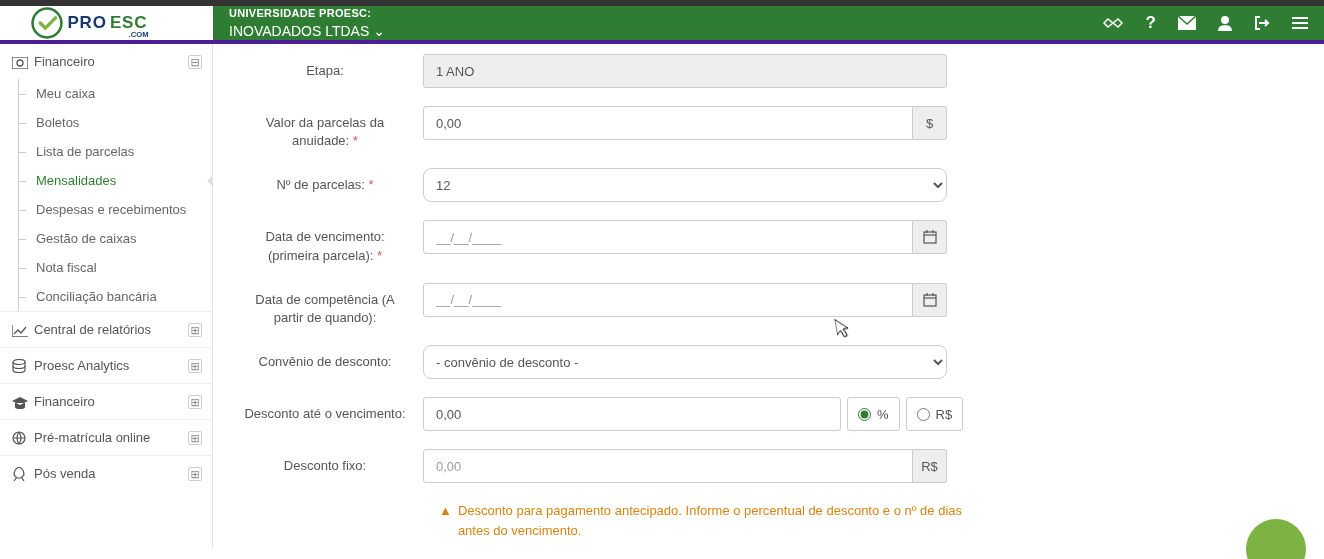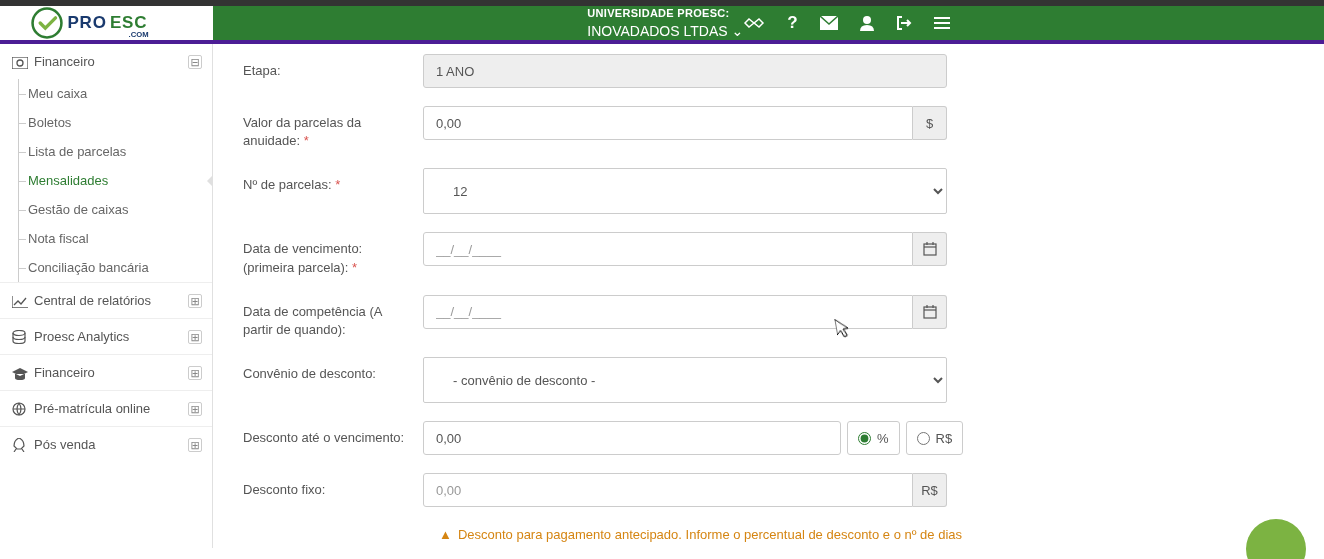--- a/index.html
+++ b/index.html
@@ -5,54 +5,54 @@
 *{margin:0;padding:0;box-sizing:border-box;font-family:Arial,Helvetica,sans-serif}
 body{background:#fff;width:1324px;height:559px;overflow:hidden;position:relative}
 
 
 .black-bar{height:6px;background:#333}
 
 
 .header{height:38px;background:#f0abfc;display:flex;align-items:stretch;border-bottom:4px solid #4c1d95}
 .logo-area{width:213px;display:flex;align-items:center;justify-content:center;background:#fff}
 .logo-svg{height:34px}
-.header-green{flex:1;background:#2e7d32;display:flex;align-items:center;padding:8px 16px;color:#fff;justify-content:center}
+.header-green{flex:1;background:#2e7d32;display:flex;align-items:center;padding:8px 16px;color:#fff;justify-content:space-between}
 .univ{font-size:11px;line-height:1.3}
 .univ-top{font-weight:bold;letter-spacing:.3px}
 .univ-bot{font-size:14px;display:flex;align-items:center;gap:4px;margin-top:2px}
 .header-icons{display:flex;align-items:center;gap:22px;font-size:17px}
 .header-icons span{cursor:pointer}
 
 
 .page{display:flex;height:calc(100% - 55px)}
 
 
 .sidebar{width:213px;background:#fff;border-right:1px solid #e0e0e0;overflow:hidden}
 .side-h{display:flex;align-items:flex-end;padding:10px 12px;font-size:13px;color:#555;cursor:pointer;position:relative;border-top:1px solid #eee}
 .side-h:first-child{border-top:none}
 .side-h .icon{width:22px;font-size:14px;color:#555}
 .side-h .plus{position:absolute;right:10px;font-size:11px;color:#888;border:1px solid #ccc;width:14px;height:14px;display:flex;align-items:center;justify-content:center;border-radius:2px}
 .side-h .minus{position:absolute;right:10px;font-size:11px;color:#888;border:1px solid #ccc;width:14px;height:14px;display:flex;align-items:center;justify-content:center;border-radius:2px}
 .sub-items{padding-left:0}
-.sub-item{display:flex;align-items:center;padding:7px 12px 7px 28px;font-size:13px;color:#666;cursor:pointer;position:relative}
+.sub-item{display:flex;align-items:center;padding:7px 12px 7px 36px;font-size:13px;color:#666;cursor:pointer;position:relative}
 .sub-item:before{content:"";position:absolute;left:18px;top:0;bottom:0;width:1px;background:#ccc}
 .sub-item:after{content:"";position:absolute;left:18px;top:50%;width:8px;height:1px;background:#ccc}
 .sub-item.active{color:#2e7d32;font-weight:normal}
 .sub-item.active .caret{position:absolute;right:-1px;top:50%;transform:translateY(-50%);width:0;height:0;border-top:6px solid transparent;border-bottom:6px solid transparent;border-right:6px solid #e0e0e0}
 
 
 .main{flex:1;padding:10px 30px;overflow-y:auto}
 .form-row{display:flex;align-items:flex-start;margin-bottom:18px}
-.form-label{width:180px;text-align:left;padding-right:16px;font-size:13px;color:#555;padding-top:8px;line-height:1.4}
+.form-label{width:180px;text-align:center;padding-right:16px;font-size:13px;color:#555;padding-top:8px;line-height:1.4}
 .req{color:#d9534f}
 .form-ctrl{width:524px;display:flex}
 .input{flex:1;height:34px;border:1px solid #ccc;border-radius:3px;padding:0 12px;font-size:13px;color:#555;background:#fff}
 .input[readonly]{background:#eee;color:#555}
 .input::placeholder{color:#999}
-.select{flex:1;height:46px;border:1px solid #ccc;border-radius:2px;padding:0 25px;font-size:13px;color:#555;background:#fff}
+.select{flex:1;height:34px;border:1px solid #ccc;border-radius:8px;padding:0 8px;font-size:13px;color:#555;background:#fff}
 .addon{width:34px;height:34px;border:1px solid #ccc;border-left:none;border-radius:0 3px 3px 0;display:flex;align-items:center;justify-content:center;background:#eee;color:#555;font-size:13px}
 .input.with-addon{border-radius:3px 0 0 3px}
 .radio-box{height:34px;padding:0 10px;border:1px solid #ccc;border-radius:3px;display:flex;align-items:center;gap:6px;font-size:13px;color:#555;background:#fff}
 .radio-box input{accent-color:#2e7d32}
 .warn{color:#d58512;font-size:13px;display:flex;gap:6px;line-height:1.5;max-width:524px;margin-left:196px}
 .warn-icon{font-size:13px}
 
 
 .cursor{position:absolute;left:836px;top:318px;pointer-events:none;font-size:16px;transform:rotate(-10deg)}
 
@@ -142,20 +142,23 @@
           <span>Boletos</span>
         </div>
       <div class="sub-item">
           <span>Lista de parcelas</span>
         </div>
       <div class="sub-item active">
           <span>Mensalidades</span>
           <span class="caret"></span>
         </div>
       <div class="sub-item">
+          <span>Despesas e recebimentos</span>
+        </div>
+      <div class="sub-item">
           <span>Gestão de caixas</span>
         </div>
       <div class="sub-item">
           <span>Nota fiscal</span>
         </div>
       <div class="sub-item">
           <span>Conciliação bancária</span>
         </div>
     </div>
 

